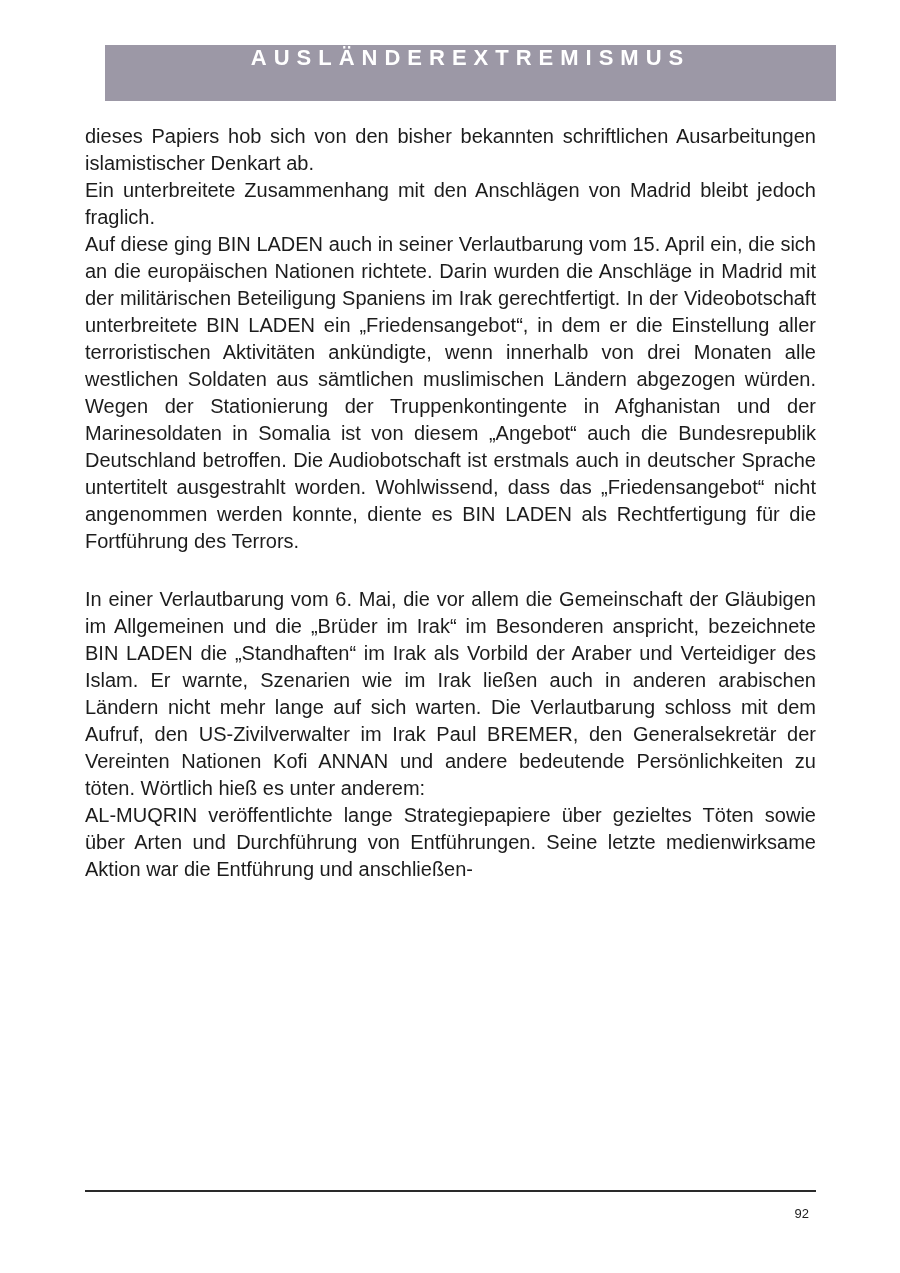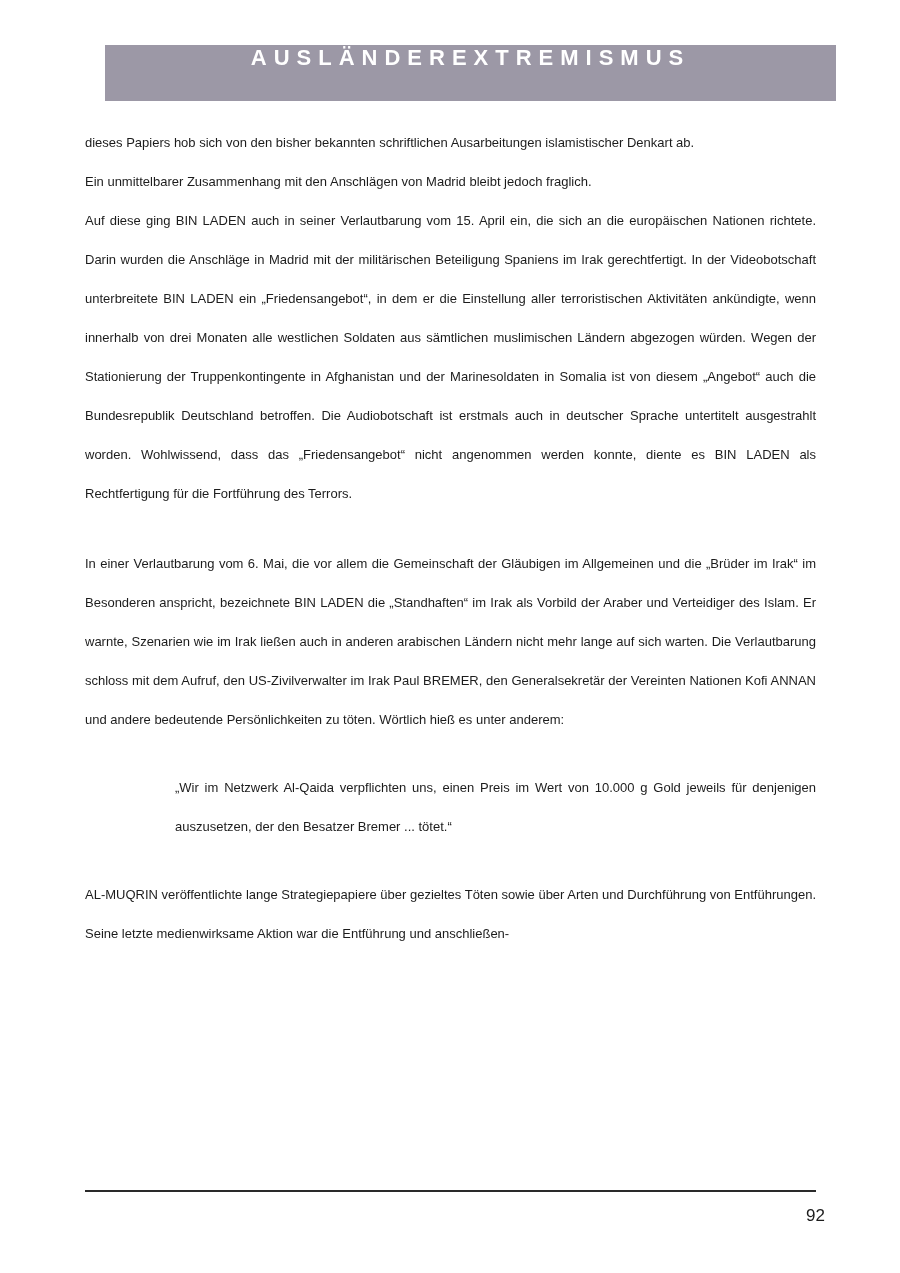--- a/index.html
+++ b/index.html
@@ -33,22 +33,22 @@
     font-size: 22px;
     font-weight: bold;
     letter-spacing: 7px;
     white-space: nowrap;
   }
   .content {
     position: absolute;
     left: 85px;
     top: 123px;
     width: 731px;
-    font-size: 13px;
-    line-height: 39px;
+    font-size: 20px;
+    line-height: 27px;
     text-align: justify;
     hyphens: none;
   }
   .content p {
     margin: 0;
   }
   .content p.spaced {
     margin-top: 31px;
   }
   .quote {
@@ -58,42 +58,41 @@
   .footer-divider {
     position: absolute;
     left: 85px;
     top: 1190px;
     width: 731px;
     border-top: 2px solid #2a2a2a;
   }
   .page-number {
     position: absolute;
     top: 1206px;
-    left: 94px;
+    left: 78px;
     width: 731px;
     text-align: right;
-    font-size: 17px;
+    font-size: 13px;
     color: #1c1c1c;
   }
 </style>
 </head>
 <body>
 
 <div class="page">
 
   <div class="banner">
     <span class="banner-title">AUSLÄNDEREXTREMISMUS</span>
   </div>
 
   <div class="content">
     <p>dieses Papiers hob sich von den bisher bekannten schriftlichen Ausarbeitungen islamistischer Denkart ab.</p>
-    <p>Ein unmittelbarer Zusammenhang mit den Anschlägen von Madrid bleibt jedoch fraglich.</p>
+    <p>Ein unterbreitete Zusammenhang mit den Anschlägen von Madrid bleibt jedoch fraglich.</p>
     <p>Auf diese ging BIN LADEN auch in seiner Verlautbarung vom 15. April ein, die sich an die europäischen Nationen richtete. Darin wurden die Anschläge in Madrid mit der militärischen Beteiligung Spaniens im Irak gerechtfertigt. In der Videobotschaft unterbreitete BIN LADEN ein „Friedensangebot“, in dem er die Einstellung aller terroristischen Aktivitäten ankündigte, wenn innerhalb von drei Monaten alle westlichen Soldaten aus sämtlichen muslimischen Ländern abgezogen würden. Wegen der Stationierung der Truppenkontingente in Afghanistan und der Marinesoldaten in Somalia ist von diesem „Angebot“ auch die Bundesrepublik Deutschland betroffen. Die Audiobotschaft ist erstmals auch in deutscher Sprache untertitelt ausgestrahlt worden. Wohlwissend, dass das „Friedensangebot“ nicht angenommen werden konnte, diente es BIN LADEN als Rechtfertigung für die Fortführung des Terrors.</p>
     <p class="spaced">In einer Verlautbarung vom 6. Mai, die vor allem die Gemeinschaft der Gläubigen im Allgemeinen und die „Brüder im Irak“ im Besonderen anspricht, bezeichnete BIN LADEN die „Standhaften“ im Irak als Vorbild der Araber und Verteidiger des Islam. Er warnte, Szenarien wie im Irak ließen auch in anderen arabischen Ländern nicht mehr lange auf sich warten. Die Verlautbarung schloss mit dem Aufruf, den US-Zivilverwalter im Irak Paul BREMER, den Generalsekretär der Vereinten Nationen Kofi ANNAN und andere bedeutende Persönlichkeiten zu töten. Wörtlich hieß es unter anderem:</p>
-    <blockquote class="quote">„Wir im Netzwerk Al-Qaida verpflichten uns, einen Preis im Wert von 10.000 g Gold jeweils für denjenigen auszusetzen, der den Besatzer Bremer ... tötet.“</blockquote>
     <p>AL-MUQRIN veröffentlichte lange Strategiepapiere über gezieltes Töten sowie über Arten und Durchführung von Entführungen. Seine letzte medienwirksame Aktion war die Entführung und anschließen-</p>
   </div>
 
   <div class="footer-divider"></div>
 
   <div class="page-number">92</div>
 
 </div>
 
 </body></html>

